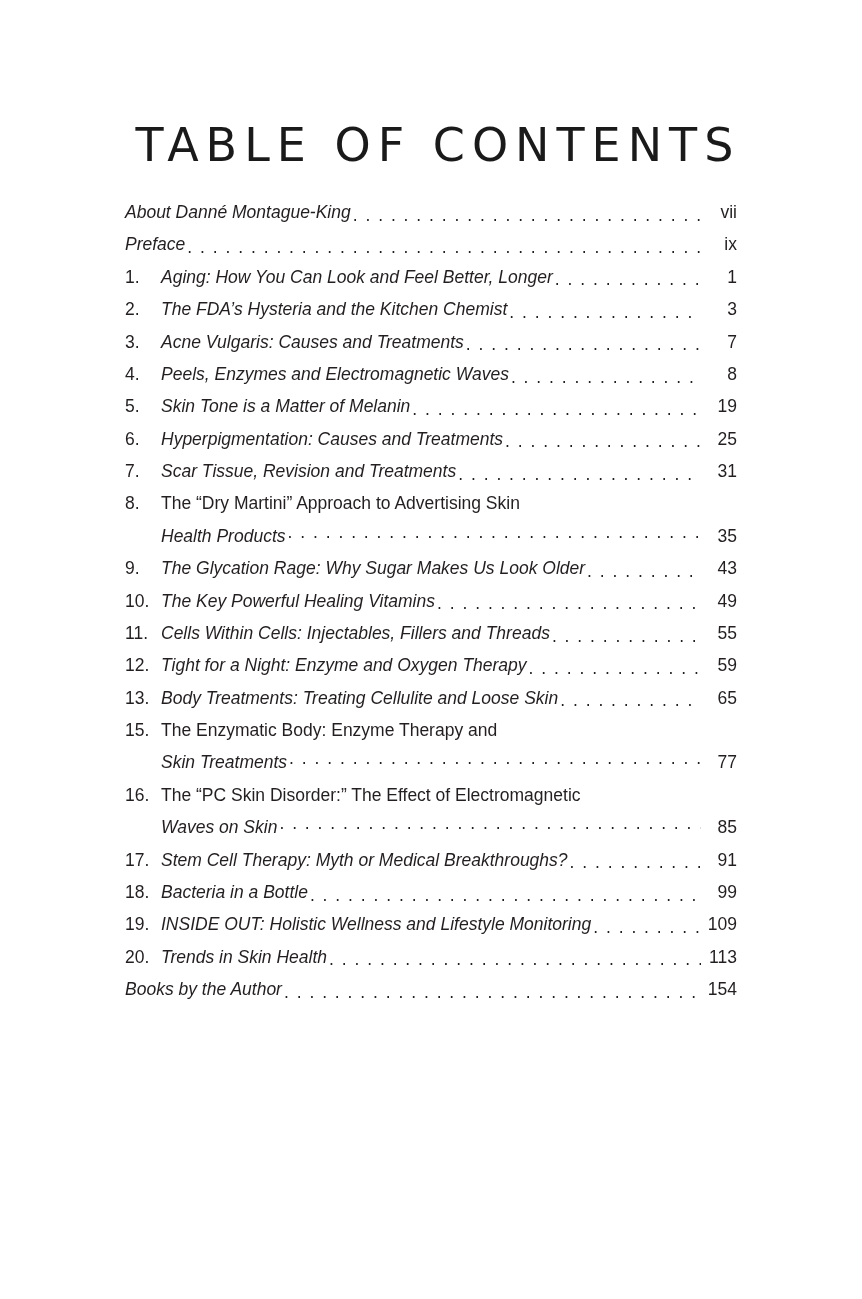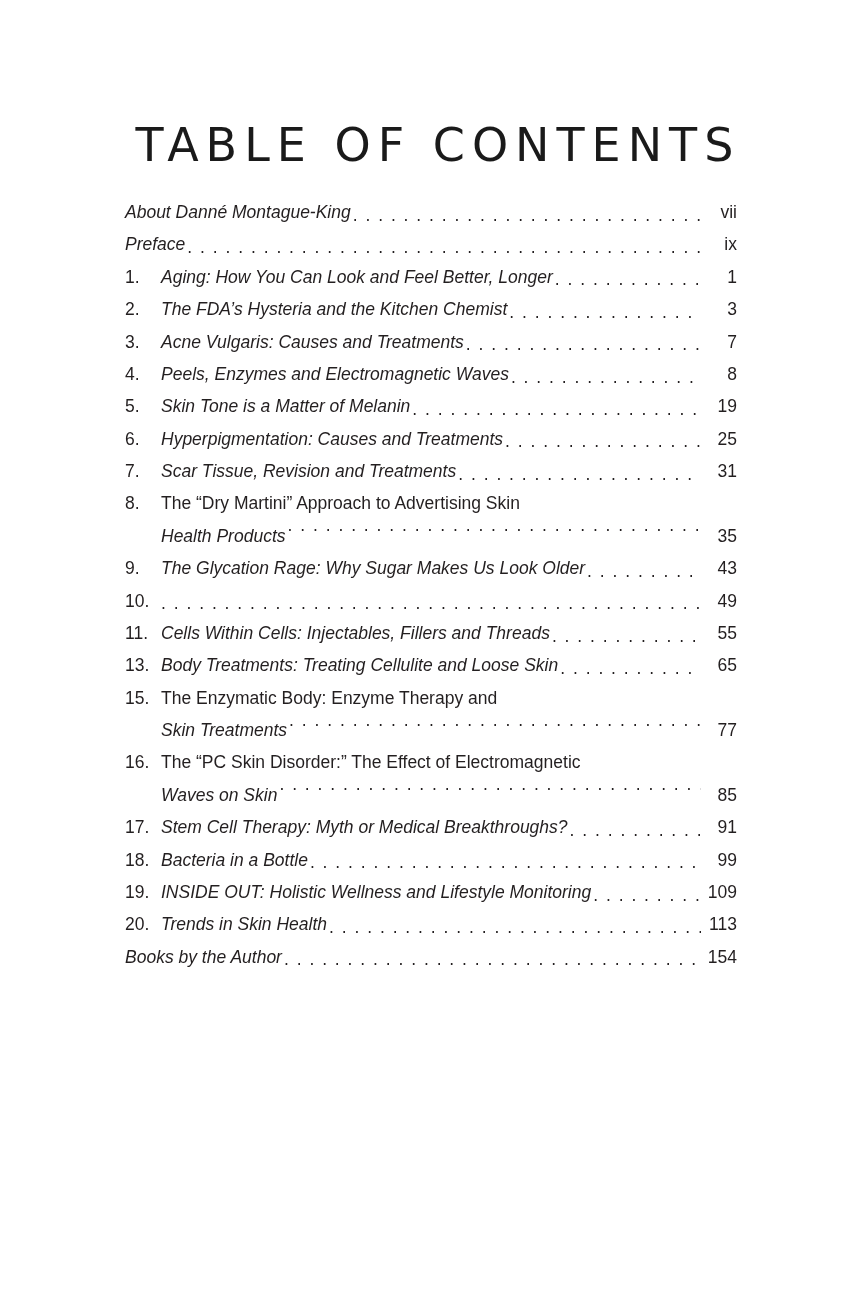--- a/index.html
+++ b/index.html
@@ -98,21 +98,21 @@
   }
   
   .toc-multiline .toc-body {
     display: block;
   }
   .toc-multiline .line1 {
     display: block;
   }
   .toc-multiline .line2 {
     display: flex;
-    align-items: flex-start;
+    align-items: center;
   }
   .frontmatter .toc-num {
     width: 0;
     flex: 0 0 0;
   }
 </style>
 </head>
 <body>
 
 <div class="page">
@@ -205,30 +205,39 @@
         <span class="toc-num">9.</span>
         <span class="toc-body">
           <span class="toc-text nowrap">The Glycation Rage: Why Sugar Makes Us Look Older</span>
           <span class="leader"></span>
           <span class="toc-page">43</span>
         </span>
       </li>
       <li class="toc-row">
         <span class="toc-num">10.</span>
         <span class="toc-body">
+          <span class="toc-text nowrap">The Key Powerful Healing Vitamins</span>
           <span class="leader"></span>
           <span class="toc-page">49</span>
         </span>
       </li>
       <li class="toc-row">
         <span class="toc-num">11.</span>
         <span class="toc-body">
           <span class="toc-text nowrap">Cells Within Cells: Injectables, Fillers and Threads</span>
           <span class="leader"></span>
           <span class="toc-page">55</span>
+        </span>
+      </li>
+      <li class="toc-row">
+        <span class="toc-num">12.</span>
+        <span class="toc-body">
+          <span class="toc-text nowrap">Tight for a Night: Enzyme and Oxygen Therapy</span>
+          <span class="leader"></span>
+          <span class="toc-page">59</span>
         </span>
       </li>
       <li class="toc-row">
         <span class="toc-num">13.</span>
         <span class="toc-body">
           <span class="toc-text nowrap">Body Treatments: Treating Cellulite and Loose Skin</span>
           <span class="leader"></span>
           <span class="toc-page">65</span>
         </span>
       </li>

